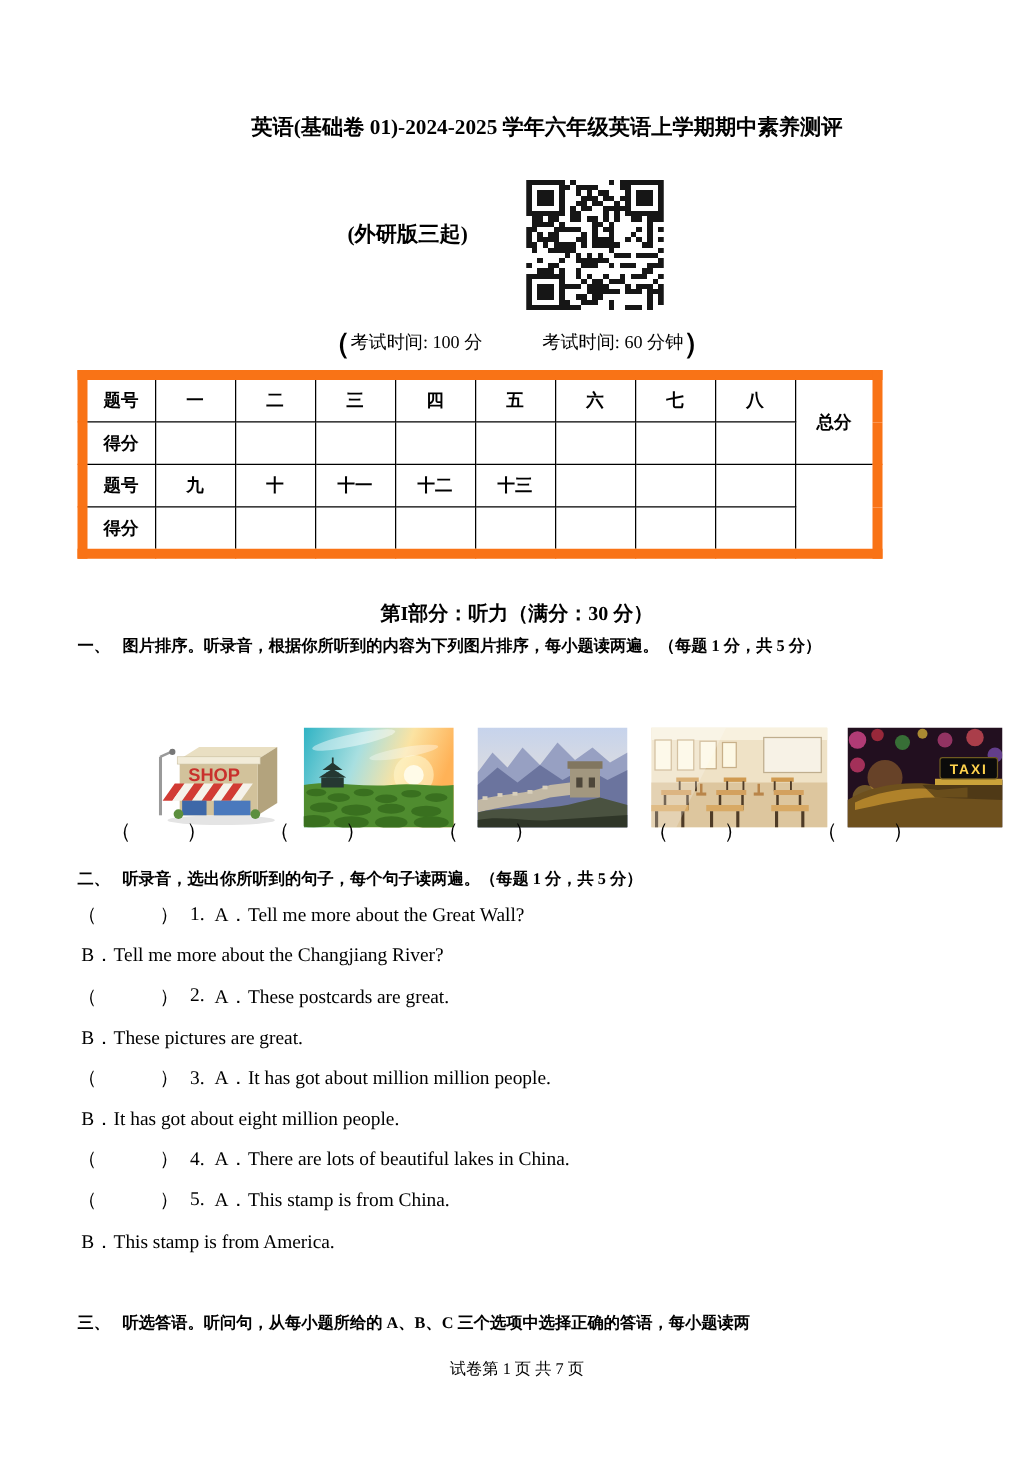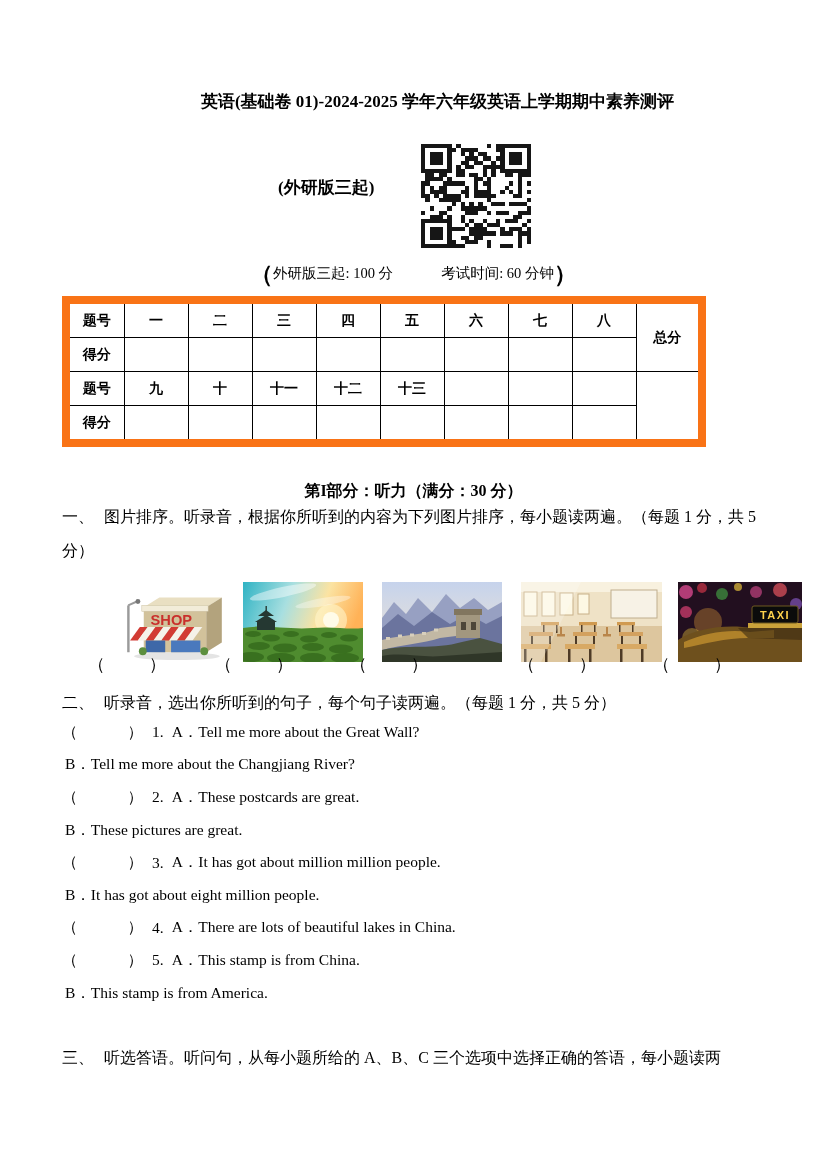--- a/index.html
+++ b/index.html
@@ -11,21 +11,21 @@
   .qr{position:absolute;top:144px;left:421px;width:110px;height:104px;}
   .exam-info{position:absolute;top:259px;left:0;width:100%;text-align:center;font-size:14.5px;}
   .exam-info .bp{font-size:23px;font-weight:bold;vertical-align:-4px;}
   .exam-info .gap{display:inline-block;width:48px;}
   .score-table{position:absolute;top:296px;left:62px;border-collapse:collapse;table-layout:fixed;
                width:638px;font-size:14px;font-weight:bold;border:8px solid #f97316;}
   .score-table td{border:1px solid #000;height:33px;text-align:center;vertical-align:middle;padding:0;}
   col.c0{width:58px;} col.cn{width:64px;} col.ct{width:66px;}
   .part-heading{position:absolute;top:466px;left:0;width:100%;text-align:center;
                 font-size:16px;font-weight:bold;margin-top:15px;}
-  .para{font-weight:normal;font-size:16px;line-height:34px;}
+  .para{font-weight:bold;font-size:13px;line-height:34px;}
   .sec1{position:absolute;top:500px;left:62px;width:706px;}
   .sec-label{margin-right:10px;}
   .pics{position:absolute;top:566px;left:0;width:754px;height:84px;}
   .pic{position:absolute;top:0;height:80px;}
   .pic svg{display:block;width:100%;height:100%;}
   .pic1{left:75px;width:118px;}
   .pic2{left:203px;width:120px;}
   .pic3{left:342px;width:120px;}
   .pic4{left:481px;width:141px;}
   .pic5{left:638px;width:124px;}
@@ -370,21 +370,21 @@
           <rect x="9" y="24" width="1" height="1"></rect>
           <rect x="15" y="24" width="1" height="1"></rect>
           <rect x="18" y="24" width="1" height="1"></rect>
           <rect x="19" y="24" width="1" height="1"></rect>
           <rect x="20" y="24" width="1" height="1"></rect>
           <rect x="22" y="24" width="1" height="1"></rect>
         </g>
       </svg></div>
 
   <div class="exam-info">
-    <span class="bp">（</span><span>外研版三起: 100 分</span><span class="gap"></span><span>考试时间: 60 分钟</span><span class="bp">）</span>
+    <span class="bp">（</span><span>考试时间: 100 分</span><span class="gap"></span><span>考试时间: 60 分钟</span><span class="bp">）</span>
   </div>
 
   <table class="score-table">
     <colgroup>
         <col class="c0">
         <col span="8" class="cn">
         <col class="ct">
       </colgroup>
     <tbody>
       <tr>
@@ -681,14 +681,15 @@
     <div class="line">
       <span class="optb">B．This stamp is from America.</span>
     </div>
 
   </div>
 
   <div class="sec3 para">
     <span class="sec-label">三、</span><span>听选答语。听问句，从每小题所给的 A、B、C 三个选项中选择正确的答语，每小题读两</span>
   </div>
 
+  <div class="footer">试卷第 1 页 共 7 页</div>
 
 </div>
 
 </body></html>

